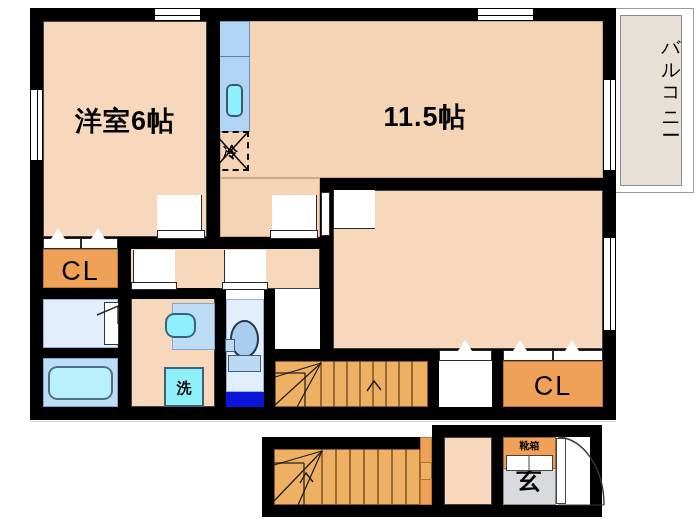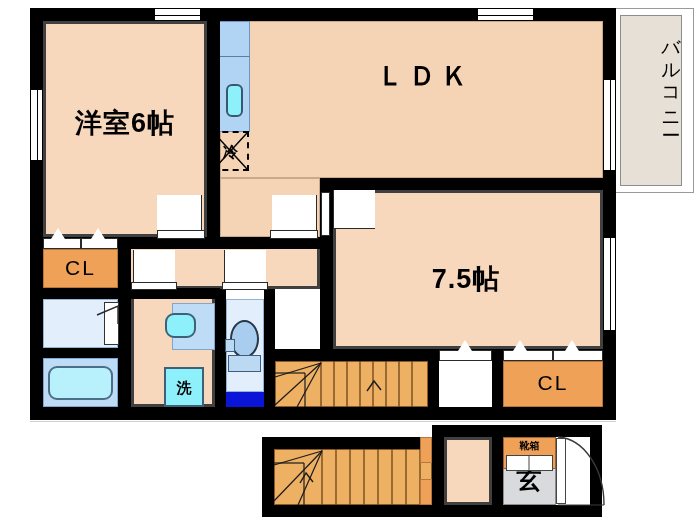--- a/index.html
+++ b/index.html
@@ -14,21 +14,21 @@
     position: relative;
     width: 700px;
     height: 525px;
     background: #ffffff;
     overflow: hidden;
   }
   .abs { position: absolute; box-sizing: border-box; }
 
   
   .wall      { background: #000000; }
-  .room      { background: #f7d8bd; border: 3px solid #404040; }
+  .room      { background: #f7d8bd; border: 1px solid #404040; }
   .room-ldk  { background: #f5d4b5; border: 1px solid #c9a98e; }
   .closet    { background: #efa158; border: 1px solid #b9763a; }
   .stairs    { background: #eeb063; border: 1px solid #8a5a24; }
   .balcony   { background: #e6e0d7; border: 1px solid #8d8d8d; }
   .balcony-outer { background: #ffffff; border: 1px solid #9a9a9a; }
   .entrance-tile { background: #d9dadd; border: 1px solid #8b8c90; }
   .wet-pale  { background: #e2eefb; border: 1px solid #8fb4d8; }
   .wet-blue  { background: #bedcf5; border: 1px solid #7ba7d0; }
   .tub       { background: #b8f0fb; border: 2px solid #4b6f86; border-radius: 9px; }
   .kitchen-counter { background: #b2d4f4; border: 1px solid #6d96c0; }
@@ -43,21 +43,21 @@
   
   .label {
     color: #000;
     text-align: center;
     line-height: 1.08;
     white-space: pre;
     font-weight: 700;
   }
   .label-room { font-size: 27px; letter-spacing: 1px; }
   .label-ldk  { font-size: 27px; letter-spacing: 5px; }
-  .label-cl   { font-size: 21px; letter-spacing: 2px; font-weight: 400; }
+  .label-cl   { font-size: 27px; letter-spacing: 2px; font-weight: 400; }
   .label-mono { font-size: 20px; }
   .label-small{ font-size: 15px; }
   .label-tiny { font-size: 9px; }
   .label-vert {
     writing-mode: vertical-rl;
     font-size: 19px;
     letter-spacing: 3px;
     font-weight: 400;
   }
 
@@ -125,24 +125,23 @@
   <div class="abs wall" style="left:603px; top:8px; width:13px; height:180px;"></div>
   <div class="abs wall" style="left:603px; top:180px; width:13px; height:240px;"></div>
 
   <div class="abs room" style="left:43px; top:21px; width:164px; height:216px;">
     <div class="abs label label-room" style="left:0; right:0; top:85px;">洋室6帖</div>
   </div>
 
   <div class="abs room-ldk" style="left:220px; top:21px; width:383px; height:157px;">
   </div>
   <div class="abs room-ldk" style="left:220px; top:178px; width:100px; height:59px;"></div>
-  <div class="abs label label-ldk" style="left:345px; top:62px; width:160px;">ＬＤＫ</div>
+  <div class="abs label label-ldk" style="left:345px; top:103px; width:160px; letter-spacing:1px;">11.5帖</div>
 
   <div class="abs room" style="left:333px; top:190px; width:270px; height:159px;">
-    <div class="abs label label-room" style="left:50px; top:72px; width:160px; letter-spacing:1px;">7.5帖</div>
   </div>
 
   <div class="abs room" style="left:120px; top:237px; width:200px; height:52px;"></div>
 
   <div class="abs room" style="left:131px; top:289px; width:84px; height:118px;"></div>
 
   <div class="abs kitchen-counter" style="left:219px; top:21px; width:31px; height:111px;"></div>
   <div class="abs" style="left:219px; top:56px; width:31px; height:0; border-top:1px solid #5b7f9f;"></div>
   <div class="abs sink" style="left:226px; top:84px; width:17px; height:33px;"></div>
 

